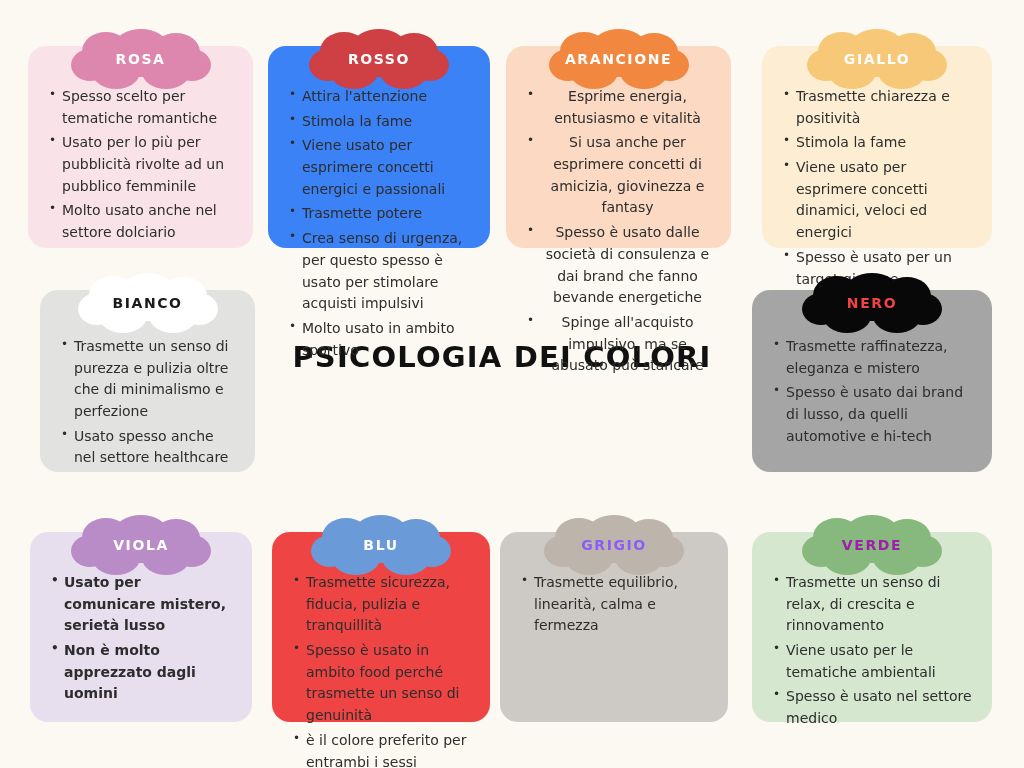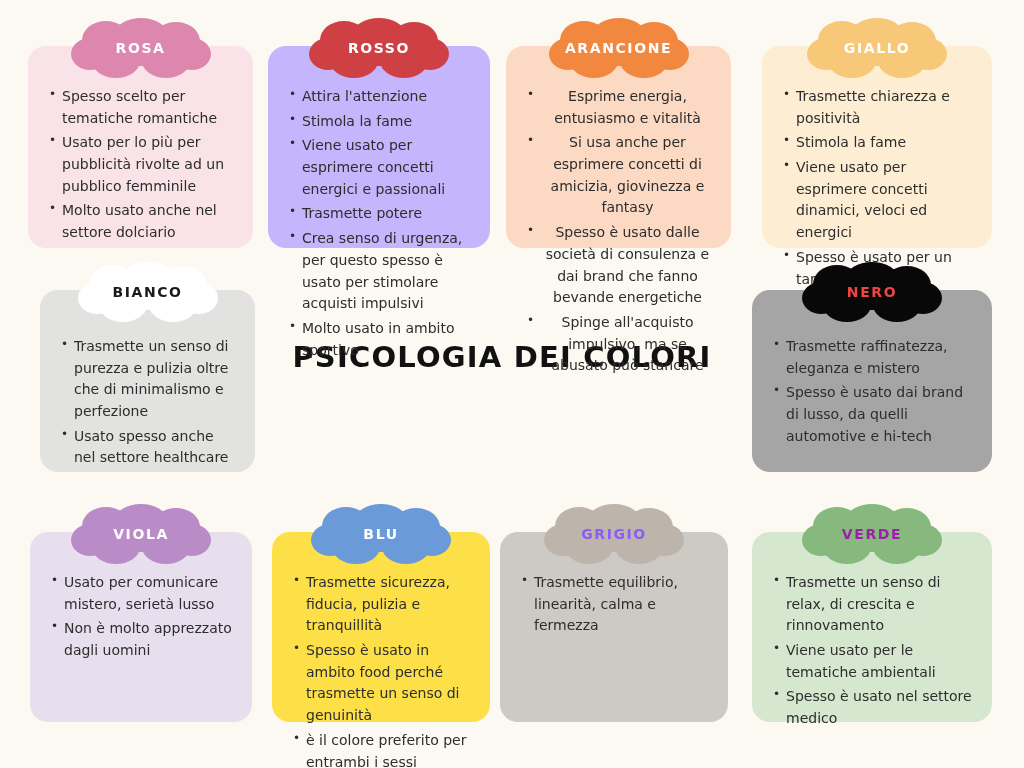--- a/index.html
+++ b/index.html
@@ -56,21 +56,21 @@
     top: -1px;
     font-size: 12px;
     color: #2d2d2d;
   }
 
   
   .cloud {
     position: absolute;
     left: 50%;
     transform: translateX(-50%);
-    top: 0;
+    top: 11px;
     width: 150px;
     height: 62px;
     z-index: 5;
   }
   .cloud svg {
     position: absolute;
     inset: 0;
     width: 100%;
     height: 100%;
     display: block;
@@ -148,21 +148,21 @@
           <ellipse cx="50" cy="43" rx="24" ry="17" fill="#dd87ae"></ellipse>
           <ellipse cx="100" cy="43" rx="24" ry="17" fill="#dd87ae"></ellipse>
           <rect x="22" y="20" width="106" height="28" rx="12" fill="#dd87ae"></rect>
         </g>
       </svg>
       <div class="cloud-text" style="color: rgb(255, 255, 255);">ROSA</div>
     </div>
   </div>
 
   <div class="card" id="card-rosso">
-    <div class="card-body" style="background: #c4b5fd;">
+    <div class="card-body" style="background: #3b82f6;">
       <ul>
         <li>Attira l'attenzione</li>
         <li>Stimola la fame</li>
         <li>Viene usato per esprimere concetti energici e passionali</li>
         <li>Trasmette potere</li>
         <li>Crea senso di urgenza, per questo spesso è usato per stimolare acquisti impulsivi</li>
         <li>Molto usato in ambito sportivo</li>
       </ul>
     </div>
     <div class="cloud">
@@ -277,21 +277,21 @@
           <ellipse cx="50" cy="43" rx="24" ry="17" fill="#080808"></ellipse>
           <ellipse cx="100" cy="43" rx="24" ry="17" fill="#080808"></ellipse>
           <rect x="22" y="20" width="106" height="28" rx="12" fill="#080808"></rect>
         </g>
       </svg>
       <div class="cloud-text" style="color: #ef4444;">NERO</div>
     </div>
   </div>
 
   <div class="card" id="card-viola">
-    <div class="card-body" style="background: rgb(232, 223, 238);">
+    <div class="card-body" style="background: rgb(232, 223, 238); font-weight: bold;">
       <ul>
         <li>Usato per comunicare mistero, serietà lusso</li>
         <li>Non è molto apprezzato dagli uomini</li>
       </ul>
     </div>
     <div class="cloud">
       <svg viewBox="0 0 150 62" preserveAspectRatio="none">
         <g class="cloud-fill">
           <ellipse cx="40" cy="22" rx="24" ry="19" fill="#b98cc8"></ellipse>
           <ellipse cx="75" cy="16" rx="26" ry="16" fill="#b98cc8"></ellipse>
@@ -301,21 +301,21 @@
           <ellipse cx="50" cy="43" rx="24" ry="17" fill="#b98cc8"></ellipse>
           <ellipse cx="100" cy="43" rx="24" ry="17" fill="#b98cc8"></ellipse>
           <rect x="22" y="20" width="106" height="28" rx="12" fill="#b98cc8"></rect>
         </g>
       </svg>
       <div class="cloud-text" style="color: rgb(255, 255, 255);">VIOLA</div>
     </div>
   </div>
 
   <div class="card" id="card-blu">
-    <div class="card-body" style="background: #fde047;">
+    <div class="card-body" style="background: #ef4444;">
       <ul>
         <li>Trasmette sicurezza, fiducia, pulizia e tranquillità</li>
         <li>Spesso è usato in ambito food perché trasmette un senso di genuinità</li>
         <li>è il colore preferito per entrambi i sessi</li>
       </ul>
     </div>
     <div class="cloud">
       <svg viewBox="0 0 150 62" preserveAspectRatio="none">
         <g class="cloud-fill">
           <ellipse cx="40" cy="22" rx="24" ry="19" fill="#6a9ad8"></ellipse>

